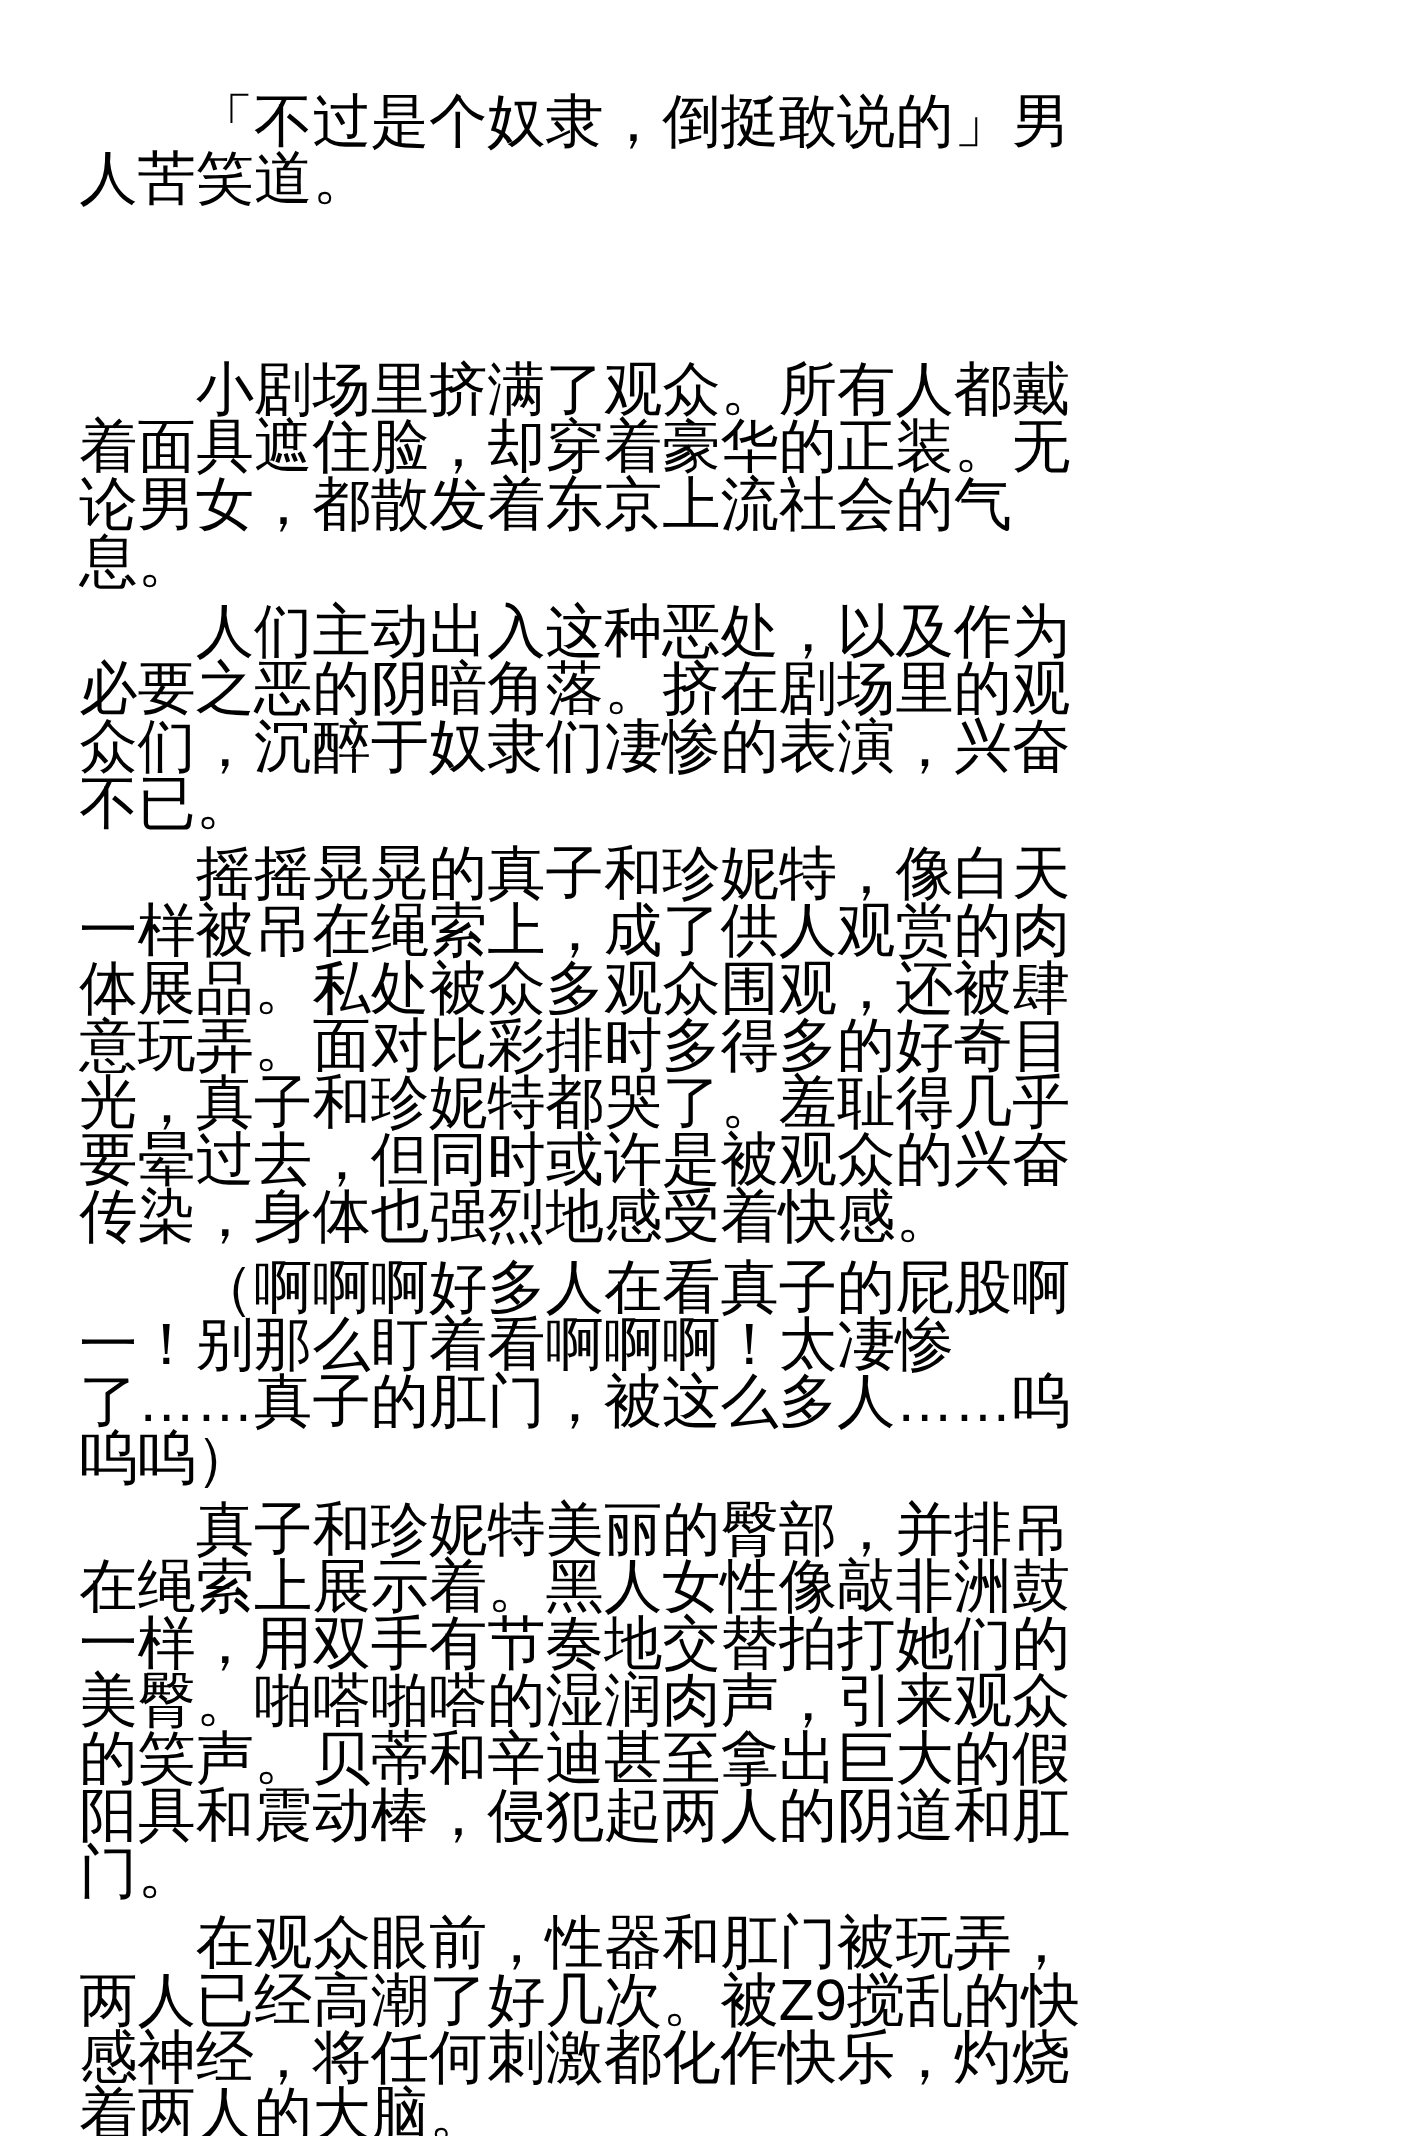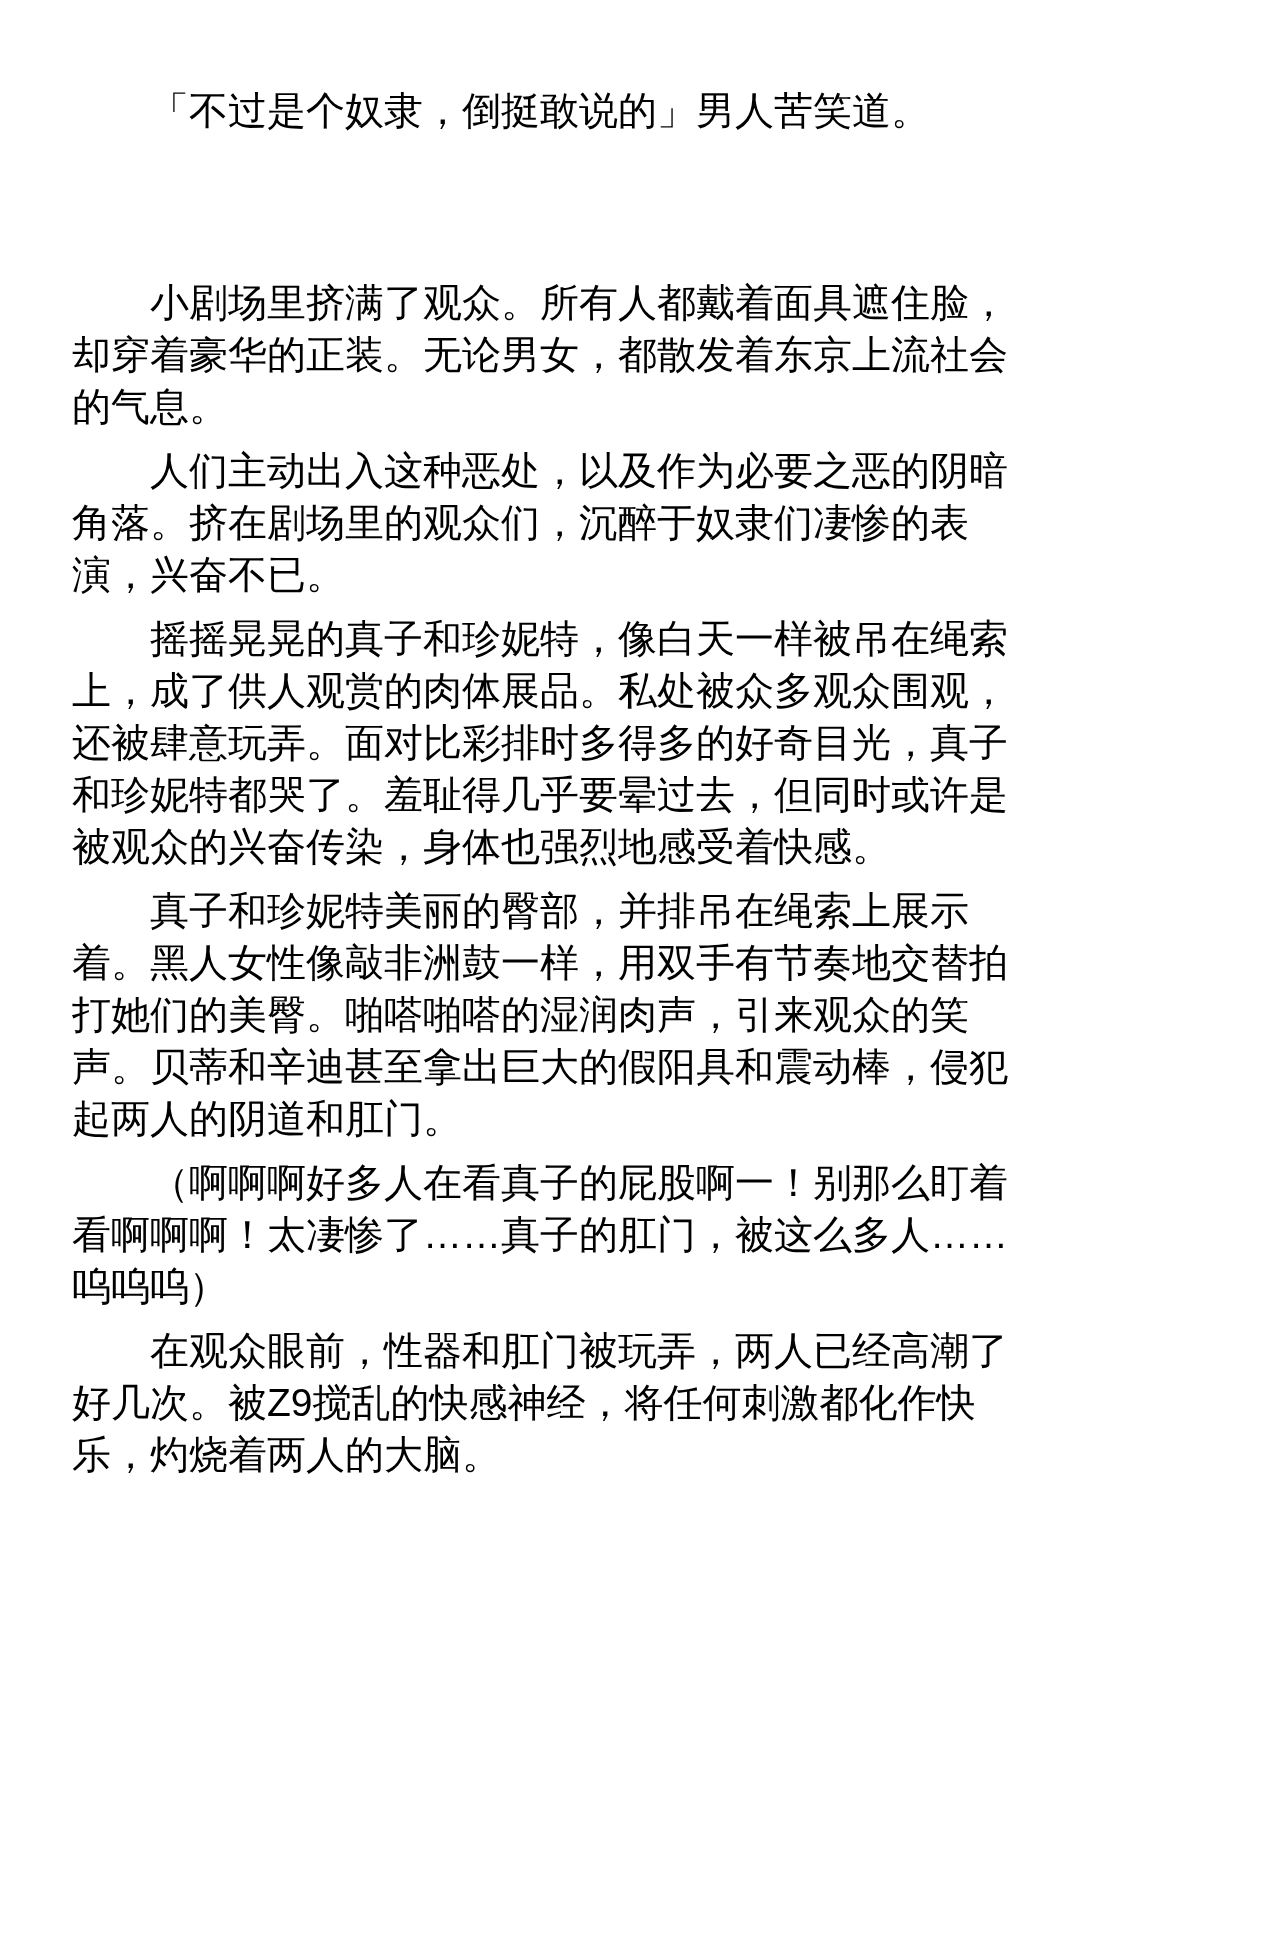--- a/index.html
+++ b/index.html
@@ -9,21 +9,21 @@
   }
   .page {
     position: relative;
     box-sizing: border-box;
     width: 1086px;
     height: 1942px;
     background: #ffffff;
     overflow: hidden;
     padding: 85px 64px 13px 72px;
     font-family: "Liberation Sans", sans-serif;
-    font-size: 39px;
+    font-size: 53px;
     line-height: 52px;
     font-weight: 400;
     color: #000000;
   }
   .para {
     margin: 0 0 12px 0;
     text-indent: 2em;
     text-align: left;
     word-break: normal;
     overflow-wrap: normal;
@@ -36,16 +36,16 @@
 </style>
 </head>
 <body>
 
 <div class="page">
   <p class="para">「不过是个奴隶，倒挺敢说的」男人苦笑道。</p>
   <div class="scene-break"></div>
   <p class="para">小剧场里挤满了观众。所有人都戴着面具遮住脸，却穿着豪华的正装。无论男女，都散发着东京上流社会的气息。</p>
   <p class="para">人们主动出入这种恶处，以及作为必要之恶的阴暗角落。挤在剧场里的观众们，沉醉于奴隶们凄惨的表演，兴奋不已。</p>
   <p class="para">摇摇晃晃的真子和珍妮特，像白天一样被吊在绳索上，成了供人观赏的肉体展品。私处被众多观众围观，还被肆意玩弄。面对比彩排时多得多的好奇目光，真子和珍妮特都哭了。羞耻得几乎要晕过去，但同时或许是被观众的兴奋传染，身体也强烈地感受着快感。</p>
+  <p class="para">（啊啊啊好多人在看真子的屁股啊一！别那么盯着看啊啊啊！太凄惨了……真子的肛门，被这么多人……呜呜呜）</p>
   <p class="para">真子和珍妮特美丽的臀部，并排吊在绳索上展示着。黑人女性像敲非洲鼓一样，用双手有节奏地交替拍打她们的美臀。啪嗒啪嗒的湿润肉声，引来观众的笑声。贝蒂和辛迪甚至拿出巨大的假阳具和震动棒，侵犯起两人的阴道和肛门。</p>
-  <p class="para">（啊啊啊好多人在看真子的屁股啊一！别那么盯着看啊啊啊！太凄惨了……真子的肛门，被这么多人……呜呜呜）</p>
   <p class="para">在观众眼前，性器和肛门被玩弄，两人已经高潮了好几次。被Z9搅乱的快感神经，将任何刺激都化作快乐，灼烧着两人的大脑。</p>
 </div>
 
 </body></html>

